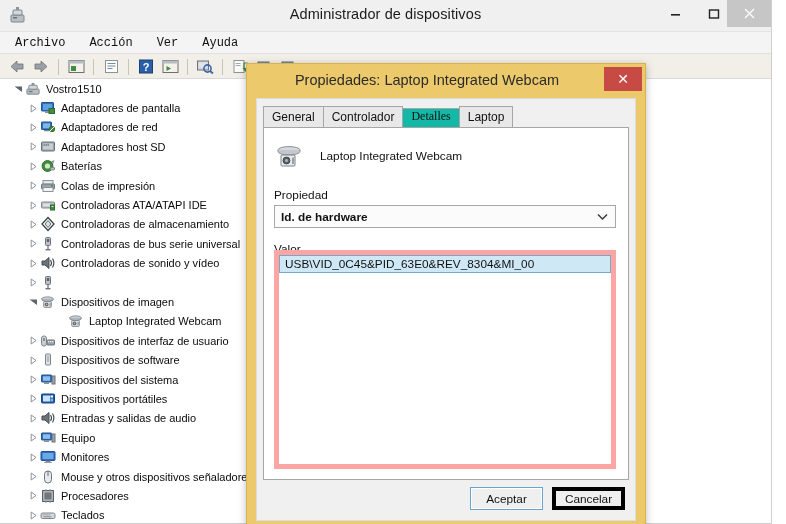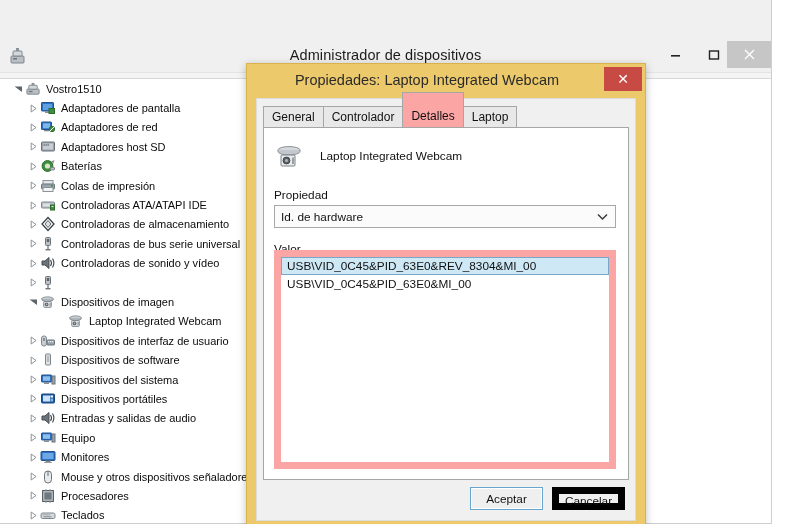--- a/index.html
+++ b/index.html
@@ -37,21 +37,20 @@
     border-left: none;
     box-sizing: border-box;
   }
 
   
   #titlebar {
     position: relative;
     height: 31px;
     background: #f0f0f0;
     border-bottom: 1px solid #e4e4e4;
-    margin-top: 41px;
   }
   #app-icon {
     position: absolute;
     left: 8px;
     top: 6px;
     width: 19px;
     height: 19px;
   }
   #window-title {
     position: absolute;
@@ -233,25 +232,26 @@
     padding: 3px 8px 2px 8px;
     margin-right: -1px;
     height: 15px;
     box-sizing: content-box;
     position: relative;
     z-index: 1;
     cursor: default;
     color: #111;
   }
   .tab.active {
-    background: #fca5a5;
+    background: #14b8a6;
     z-index: 3;
-    padding-top: 16px;
+    padding-top: 0;
     padding-bottom: 3px;
     margin-top: -2px;
+    font-family: Liberation Serif, serif;
   }
 
   #tabpage {
     position: absolute;
     left: 6px;
     right: 6px;
     top: 28px;
     bottom: 40px;
     background: #ffffff;
     border: 1px solid #a6a6a6;
@@ -283,40 +283,41 @@
   }
   #prop-combo {
     position: relative;
     margin: 0 12px 0 10px;
     height: 21px;
     background: #fbfbfb;
     border: 1px solid #a8a8a8;
     display: flex;
     align-items: center;
     cursor: default;
+    font-weight: bold;
   }
   #prop-combo-value {
     font-size: 11.8px;
     padding-left: 6px;
     color: #111;
   }
   #prop-combo-arrow {
     position: absolute;
     right: 7px;
     top: 4px;
   }
 
   #value-list {
     position: absolute;
     left: 10px;
     right: 12px;
     top: 122px;
     bottom: 10px;
     background: #ffffff;
-    border: 7px solid #fca5a5;
+    border: 5px solid #fca5a5;
     box-sizing: border-box;
     overflow: hidden;
   }
   .value-row {
     font-size: 11.8px;
     color: #111;
     padding: 2px 0 2px 6px;
     line-height: 14px;
     cursor: default;
     white-space: nowrap;
@@ -333,21 +334,21 @@
     bottom: 10px;
     display: flex;
     gap: 9px;
   }
   .dlg-btn {
     width: 73px;
     height: 23px;
     font-size: 11.8px;
     font-family: "Liberation Sans", sans-serif;
     background: #efefef;
-    border: 7px solid #000000;
+    border: 4px solid #000000;
     color: #111;
     cursor: default;
     padding: 0;
   }
   .dlg-btn.default {
     border: 1px solid #6aa5d0;
     box-shadow: inset 0 0 0 1px #ffffff;
   }
 
   
@@ -891,21 +892,20 @@
             <svg width="11" height="8" viewBox="0 0 11 8">
                 <path d="M1 1.5 L5.5 6 L10 1.5" fill="none" stroke="#3b3b3b" stroke-width="1.5"></path>
               </svg>
           </span>
         </div>
 
         <div class="field-label">Valor</div>
 
         <div id="value-list">
             <div class="value-row selected">USB\VID_0C45&amp;PID_63E0&amp;REV_8304&amp;MI_00</div>
-            <div class="value-row">USB\VID_0C45&amp;PID_63E0&amp;MI_00</div>
           </div>
       </div>
 
       <div id="dlg-buttons">
         <button class="dlg-btn default">Aceptar</button>
         <button class="dlg-btn">Cancelar</button>
       </div>
     </div>
   </div>
 </div>

